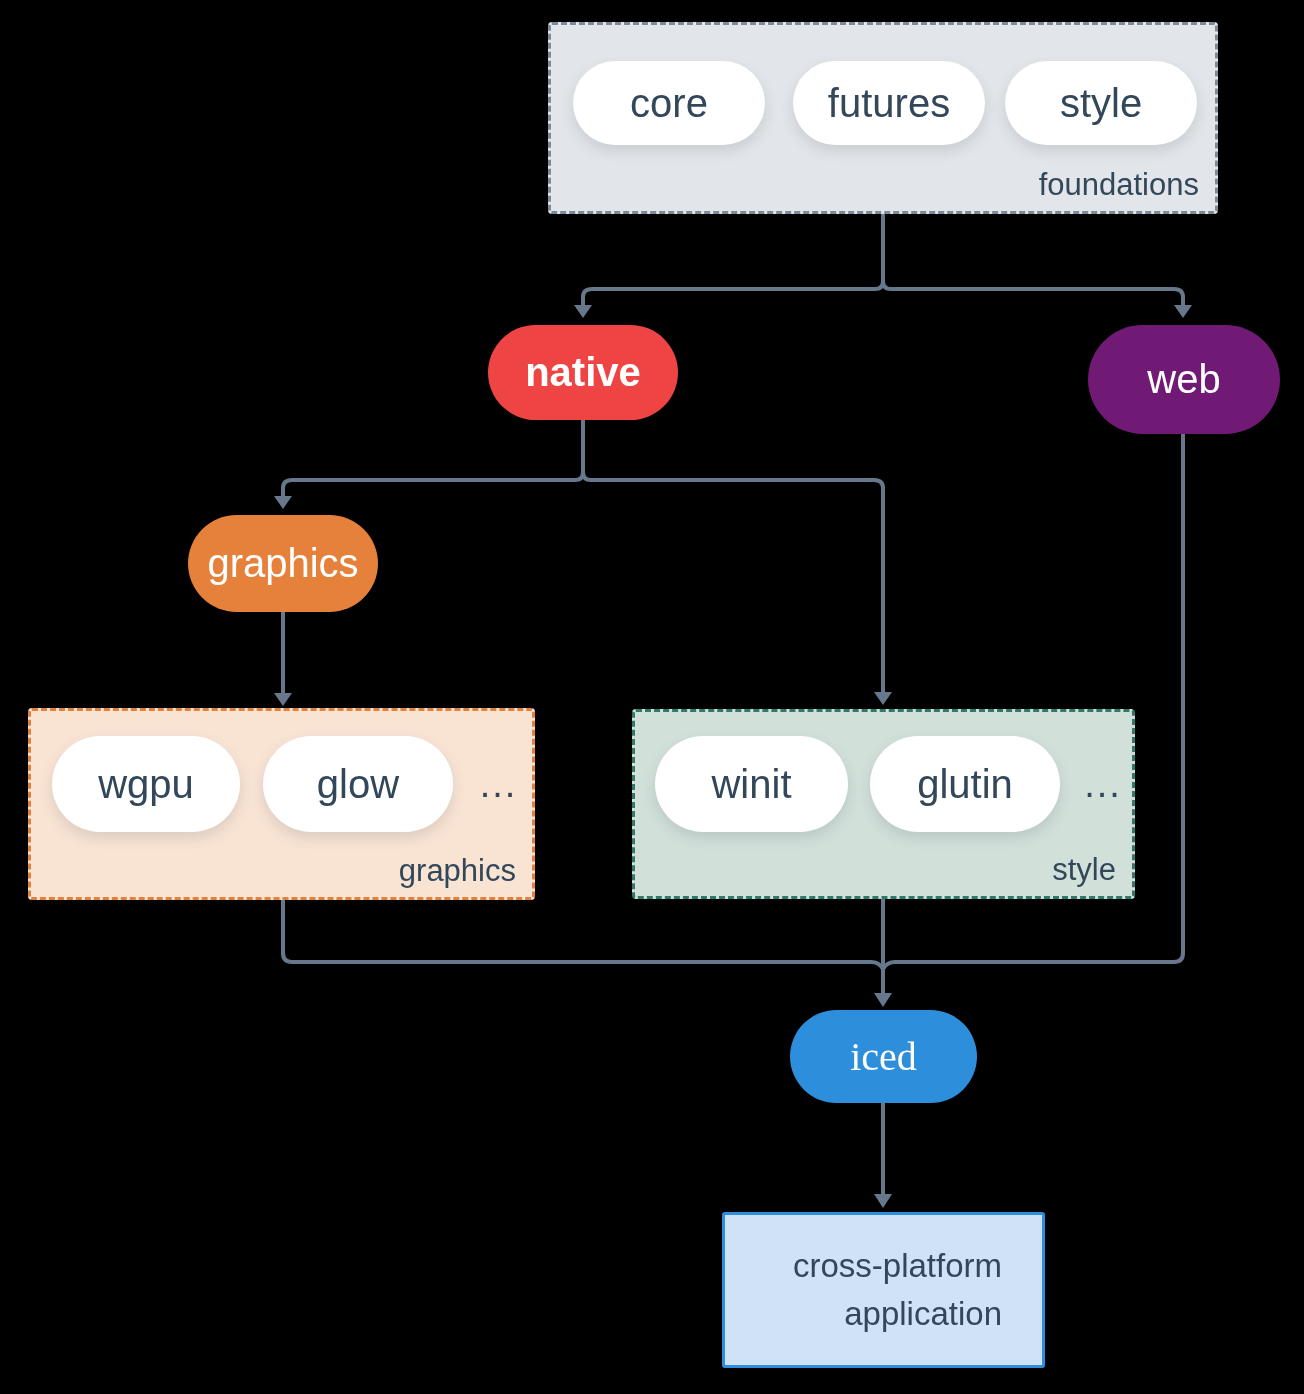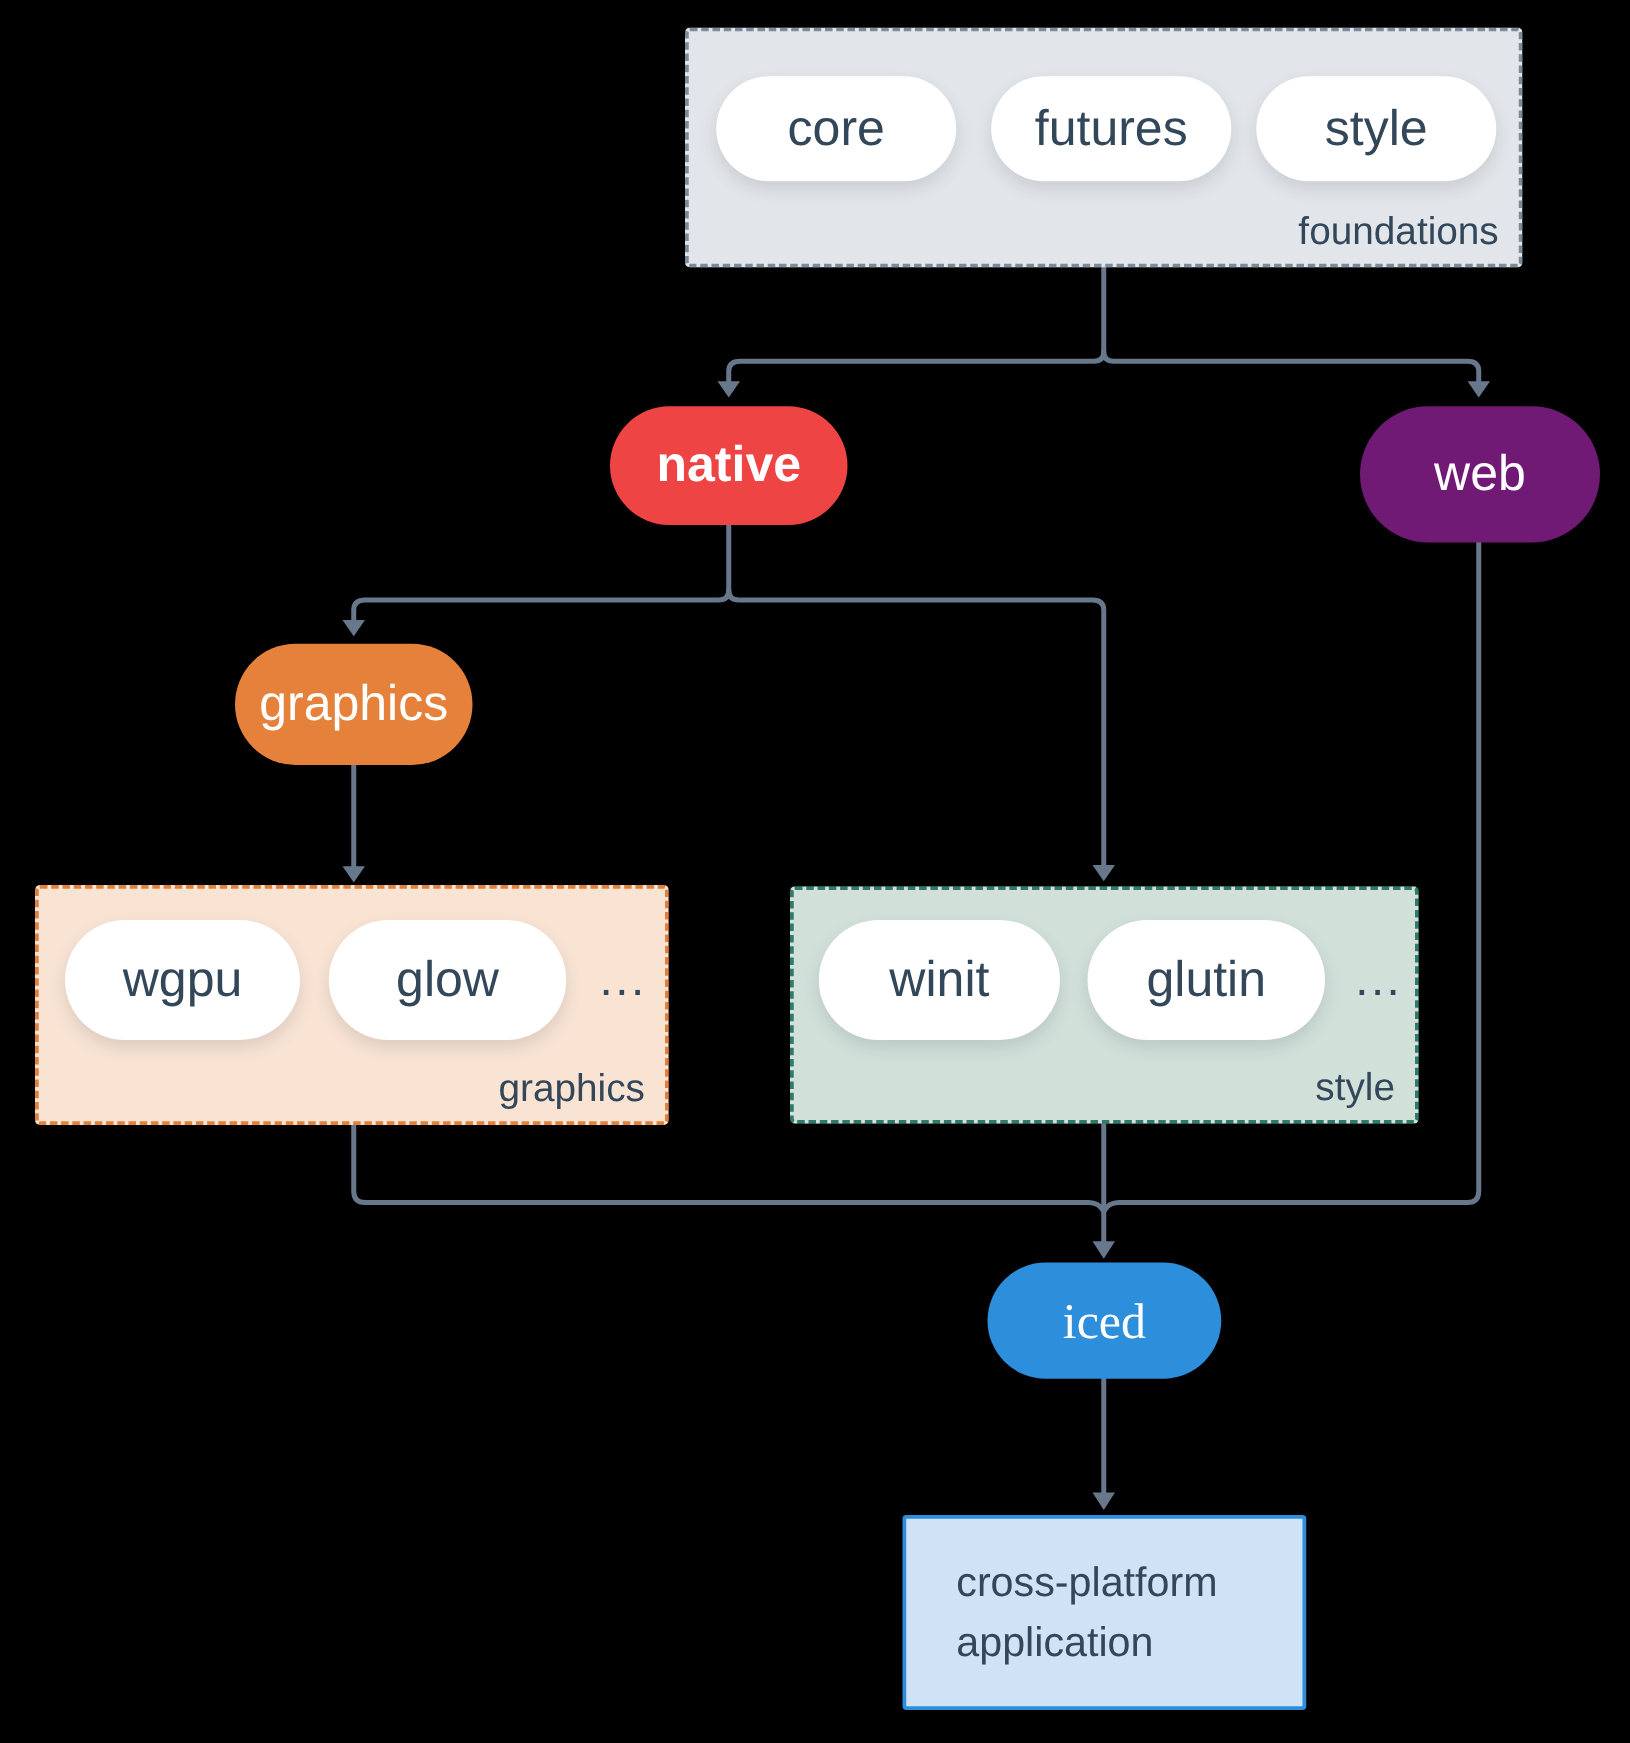--- a/index.html
+++ b/index.html
@@ -86,21 +86,21 @@
 
   
   #node-application {
     position: absolute;
     left: 722px; top: 1212px; width: 323px; height: 156px;
     box-sizing: border-box;
     background: #cfe2f6;
     border: 3px solid #2d8edb;
     border-radius: 3px;
     display: flex; align-items: center; justify-content: center;
-    text-align: left;
+    text-align: right;
     font-size: 33px; line-height: 1.45;
     color: #33475a;
     padding: 0 40px;
     z-index: 3;
   }
 </style>
 </head>
 <body>
 
 <div id="canvas">

